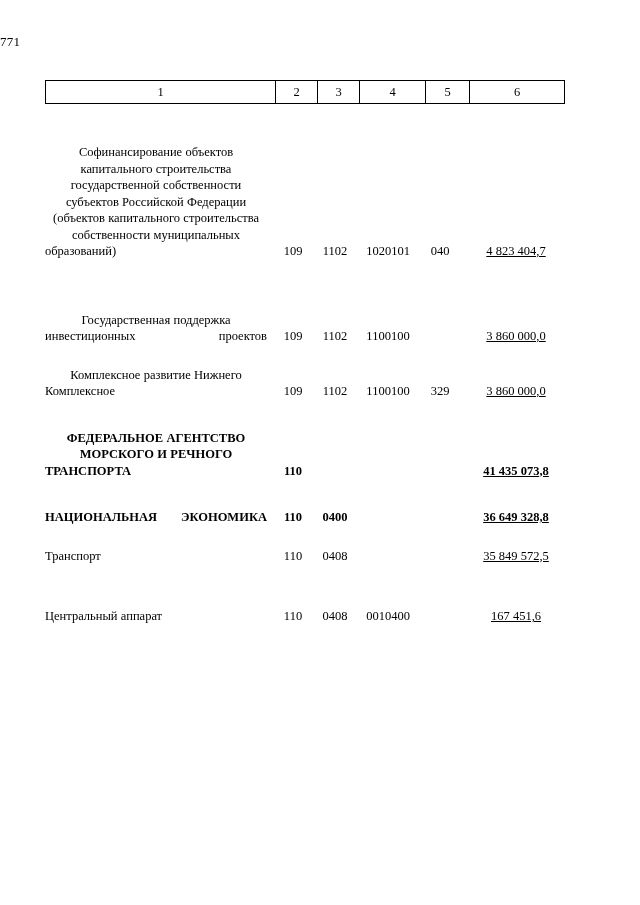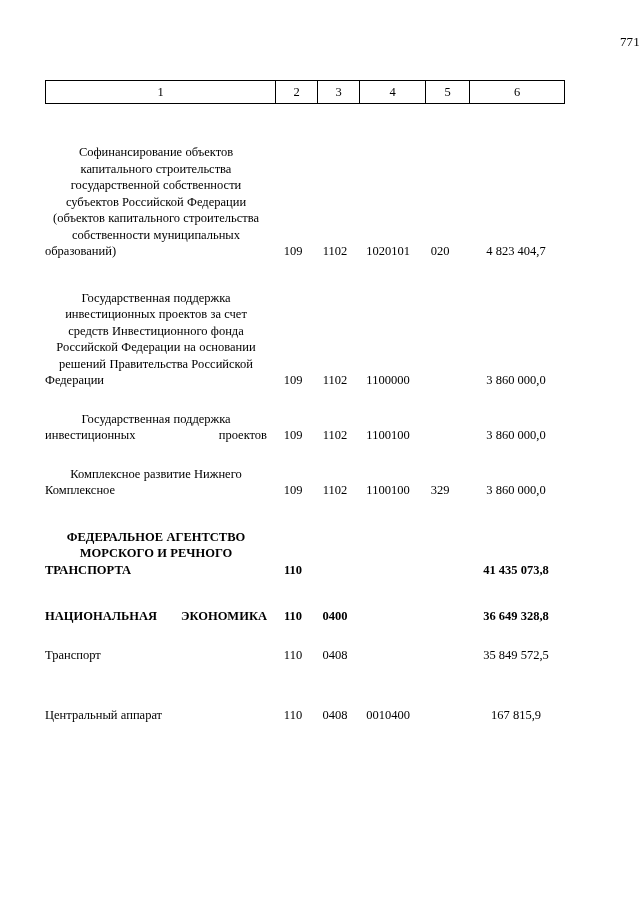--- a/index.html
+++ b/index.html
@@ -19,21 +19,21 @@
     width: 640px;
     height: 905px;
     position: relative;
     box-sizing: border-box;
   }
   .page-number {
     position: absolute;
     top: 34px;
     left: 0;
     width: 640px;
-    text-align: right;
+    text-align: left;
     font-size: 13px;
     letter-spacing: 0.2px;
   }
 
   
   .col-header {
     position: absolute;
     top: 80px;
     left: 45px;
     width: 520px;
@@ -84,21 +84,21 @@
     word-spacing: 0.2px;
   }
   .c-name.nojust {
     text-align: right;
     text-align-last: left;
   }
   .c-2 { width: 40px; text-align: center; }
   .c-3 { width: 44px; text-align: center; }
   .c-4 { width: 62px; text-align: center; }
   .c-5 { width: 42px; text-align: center; }
-  .c-6 { width: 110px; text-align: right; padding-right: 4px !important; }
+  .c-6 { width: 110px; text-align: right; padding-right: 4px !important; text-decoration: underline; }
   tr.r td { padding-bottom: 0; text-align: center; }
 
   .bold { font-weight: bold; margin-left: 16px; }
 
   .spacer-lg td { height: 30px; }
   .spacer-md td { height: 22px; }
   .spacer-sm td { height: 14px; }
 </style>
 </head>
 <body>
@@ -116,38 +116,30 @@
     <div class="ch ch-6">6</div>
   </div>
 
   <table class="tbl">
     <tbody>
         <tr class="r">
           <td class="c-name">Софинансирование объектов капитального строительства государственной собственности субъектов Российской Федерации (объектов капитального строительства собственности муниципальных образований)</td>
           <td class="c-2">109</td>
           <td class="c-3">1102</td>
           <td class="c-4">1020101</td>
-          <td class="c-5">020</td>
+          <td class="c-5">040</td>
           <td class="c-6">4 823 404,7</td>
         </tr>
         <tr class="spacer-lg">
           <td></td>
           <td></td>
           <td></td>
           <td></td>
           <td></td>
           <td></td>
-        </tr>
-        <tr class="r">
-          <td class="c-name">Государственная поддержка инвестиционных проектов за счет средств Инвестиционного фонда Российской Федерации на основании решений Правительства Российской Федерации</td>
-          <td class="c-2">109</td>
-          <td class="c-3">1102</td>
-          <td class="c-4">1100000</td>
-          <td class="c-5"></td>
-          <td class="c-6">3 860 000,0</td>
         </tr>
         <tr class="spacer-md">
           <td></td>
           <td></td>
           <td></td>
           <td></td>
           <td></td>
           <td></td>
         </tr>
         <tr class="r">
@@ -237,21 +229,21 @@
           <td></td>
           <td></td>
           <td></td>
         </tr>
         <tr class="r">
           <td class="c-name nojust">Центральный аппарат</td>
           <td class="c-2">110</td>
           <td class="c-3">0408</td>
           <td class="c-4">0010400</td>
           <td class="c-5"></td>
-          <td class="c-6">167 815,9</td>
+          <td class="c-6">167 451,6</td>
         </tr>
         <tr class="spacer-sm">
           <td></td>
           <td></td>
           <td></td>
           <td></td>
           <td></td>
           <td></td>
         </tr>
       </tbody>

